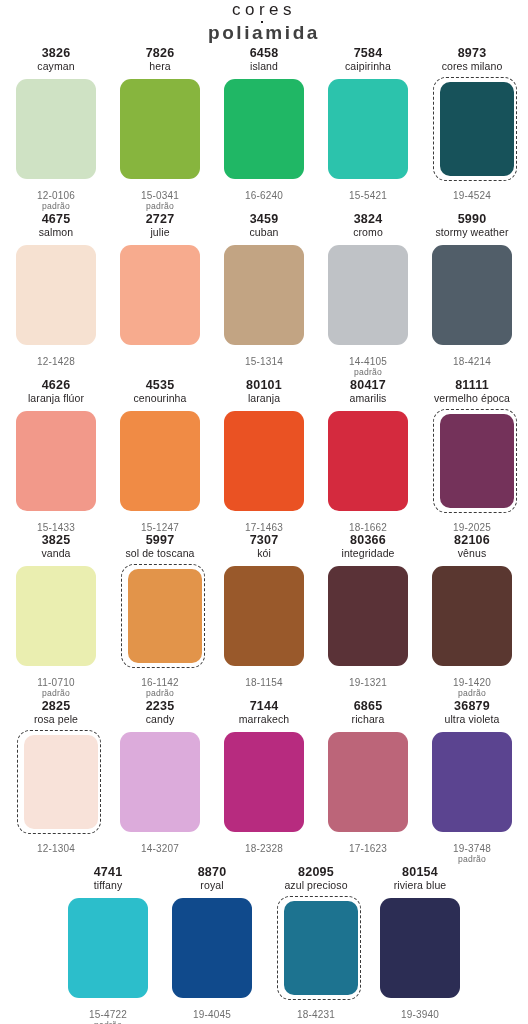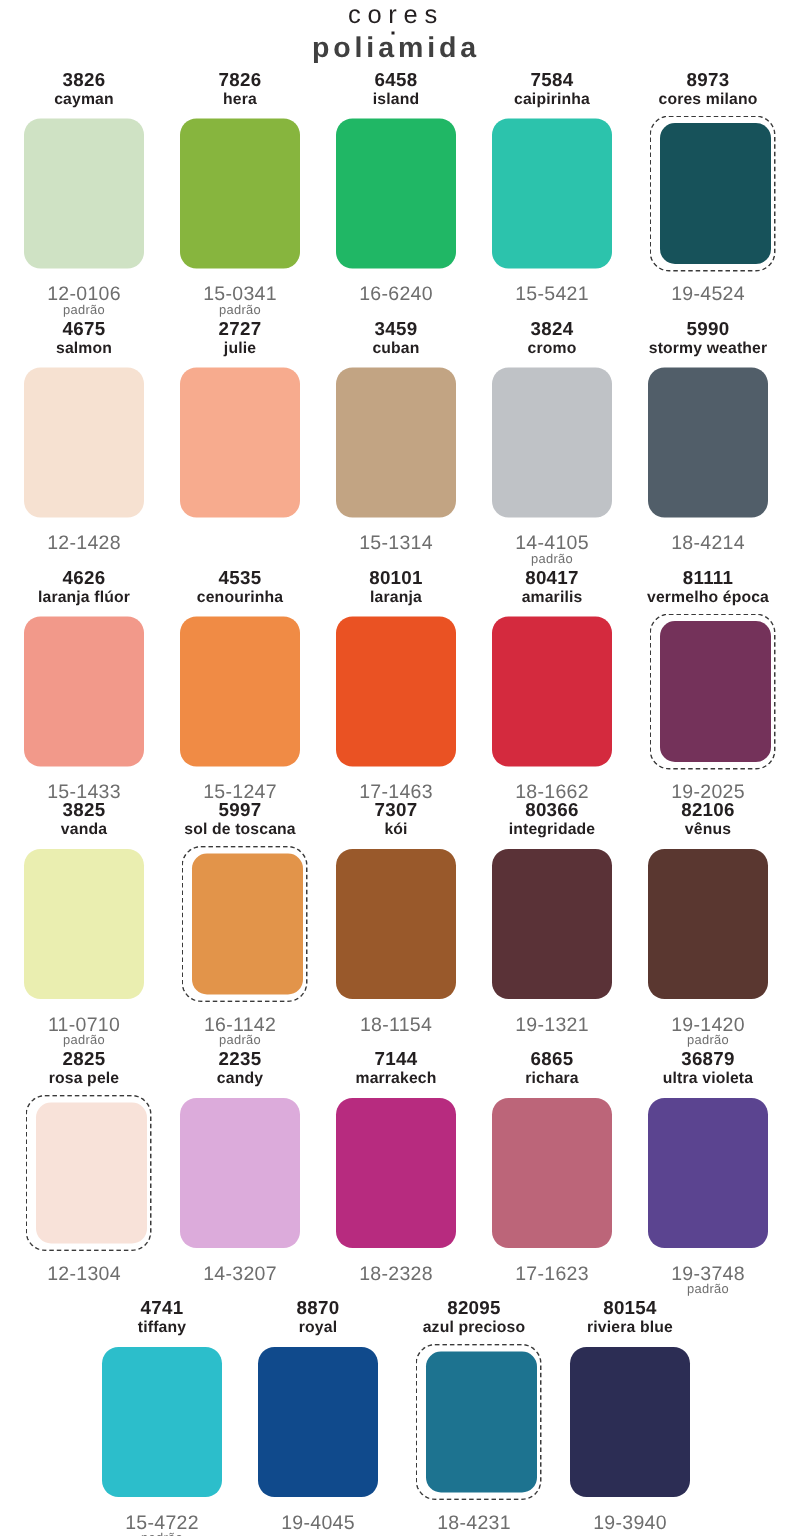--- a/index.html
+++ b/index.html
@@ -66,21 +66,21 @@
 
   .code {
     font-size: 12.5px;
     font-weight: 700;
     line-height: 14px;
     letter-spacing: 0.2px;
     text-align: center;
   }
   .name {
     font-size: 10.5px;
-    font-weight: 700;
+    font-weight: 400;
     line-height: 13px;
     letter-spacing: 0.1px;
     text-align: center;
     white-space: nowrap;
   }
 
   
   .swatch-area {
     position: relative;
     width: 98px;
@@ -122,21 +122,21 @@
     transform: translateY(-50%) rotate(-90deg);
     transform-origin: center center;
     font-size: 8px;
     color: #3a3a3a;
     white-space: nowrap;
     letter-spacing: 0.2px;
   }
   .swatch-area.trend .trend-label { display: block; }
 
   .pantone {
-    font-size: 13px;
+    font-size: 10px;
     color: #6e6e6e;
     line-height: 11px;
     margin-top: 9px;
     text-align: center;
     letter-spacing: 0.2px;
   }
   .std {
     font-size: 8.6px;
     color: #6e6e6e;
     line-height: 11px;

